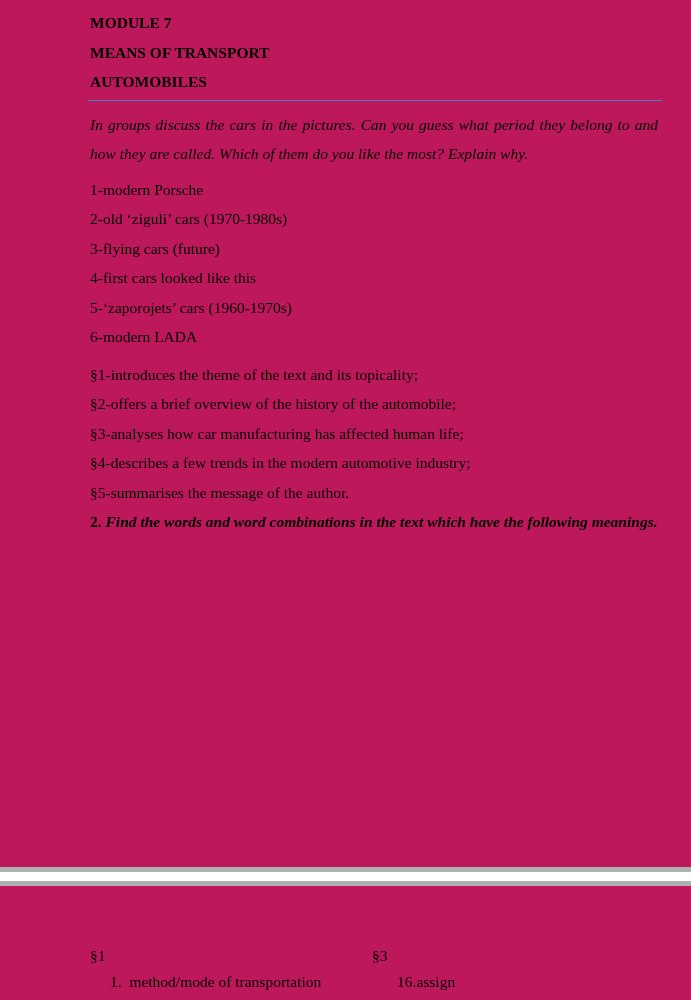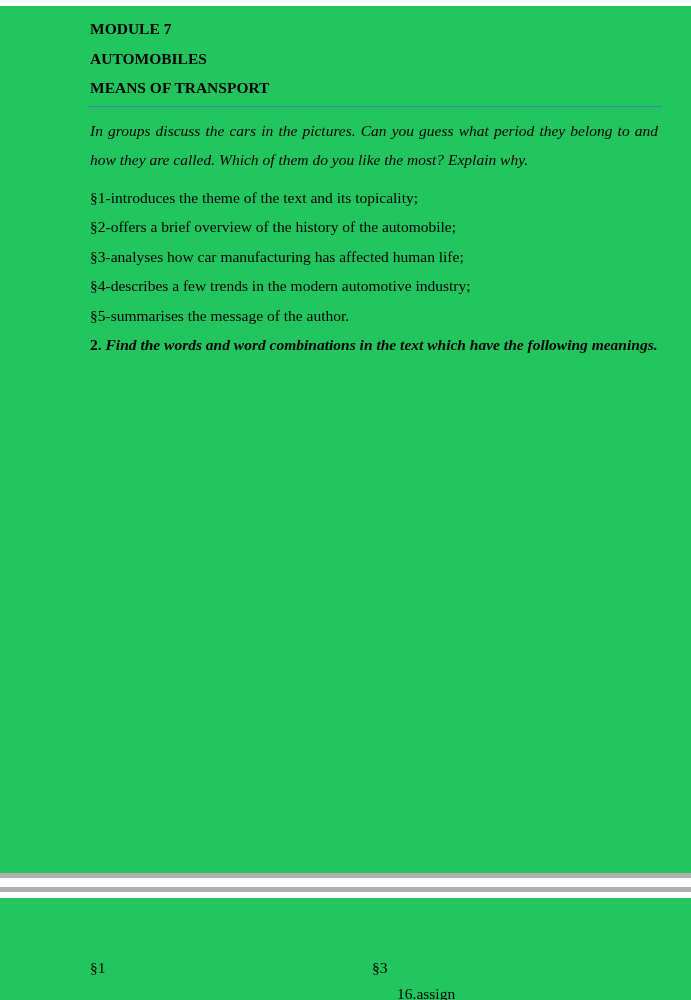--- a/index.html
+++ b/index.html
@@ -7,21 +7,21 @@
     width: 691px;
     height: 1000px;
     background: #ffffff;
     overflow: hidden;
   }
   body {
     font-family: "Liberation Serif", "DejaVu Serif", serif;
     color: #000000;
     font-size: 15.5px;
   }
-  .page { background: #22c55e; margin-top: 6px; }
+  .page { background: #be185d; }
   .page-1 {
     height: 867px;
     padding: 8px 33px 0 90px;
   }
   .heading-line {
     font-weight: bold;
     line-height: 29.5px;
   }
   .divider {
     border: 0;
@@ -75,28 +75,36 @@
   .col-left .col-item { padding-left: 20px; }
   .col-right .col-item { padding-left: 25px; }
 </style>
 </head>
 <body>
 
 <div class="document">
 
   <section class="page page-1">
     <p class="heading-line">MODULE 7</p>
+    <p class="heading-line">MEANS OF TRANSPORT</p>
     <p class="heading-line">AUTOMOBILES</p>
-    <p class="heading-line">MEANS OF TRANSPORT</p>
 
     <hr class="divider">
 
 
     <p class="intro">In groups discuss the cars in the pictures. Can you guess what period they belong to and how they are called. Which of them do you like the most? Explain why.</p>
 
+    <div class="block-list">
+      <p>1-modern Porsche</p>
+      <p>2-old ‘ziguli’ cars (1970-1980s)</p>
+      <p>3-flying cars (future)</p>
+      <p>4-first cars looked like this</p>
+      <p>5-‘zaporojets’ cars (1960-1970s)</p>
+      <p>6-modern LADA</p>
+    </div>
 
 
     <div class="block-list spaced">
       <p>§1-introduces the theme of the text and its topicality;</p>
       <p>§2-offers a brief overview of the history of the automobile;</p>
       <p>§3-analyses how car manufacturing has affected human life;</p>
       <p>§4-describes a few trends in the modern automotive industry;</p>
       <p>§5-summarises the message of the author.</p>
     </div>
 
@@ -106,20 +114,21 @@
   <div class="page-break">
     <div class="edge"></div>
     <div class="gap"></div>
     <div class="edge"></div>
   </div>
 
   <section class="page page-2">
     <div class="columns">
       <div class="col-left">
         <p class="col-header">§1</p>
+        <p class="col-item">1.  method/mode of transportation</p>
       </div>
       <div class="col-right">
         <p class="col-header">§3</p>
         <p class="col-item">16.assign</p>
       </div>
     </div>
   </section>
 
 </div>
 

